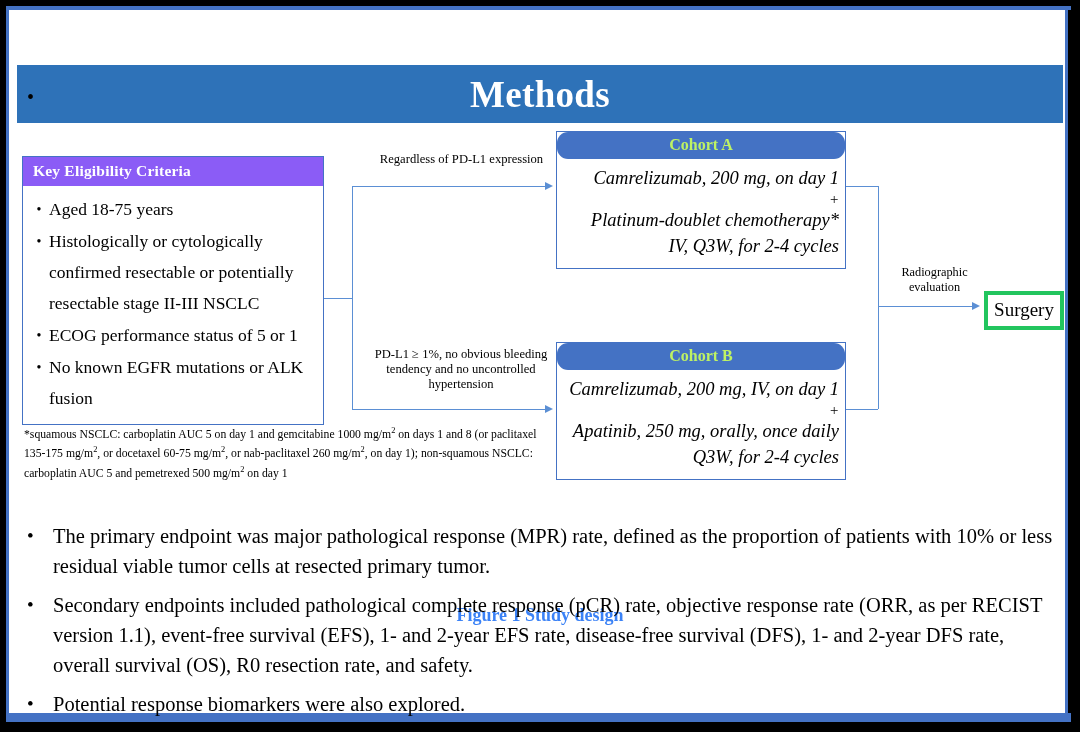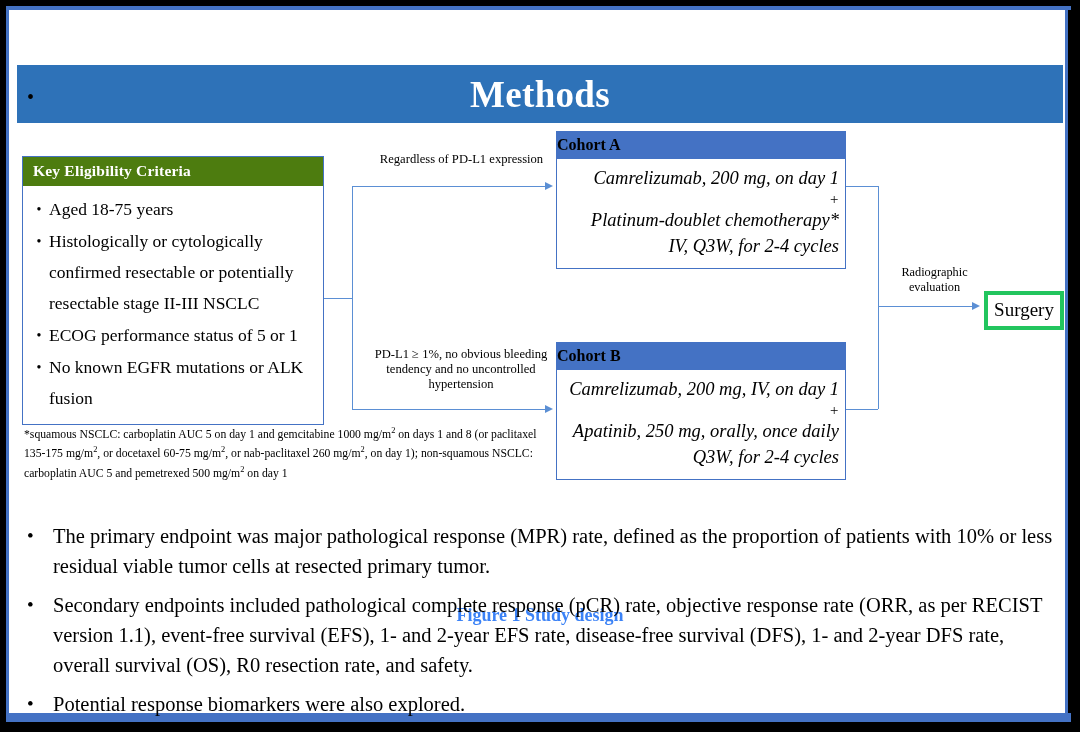--- a/index.html
+++ b/index.html
@@ -35,38 +35,38 @@
 
   
   .figure{position:absolute; left:0; top:112px; width:1062px; height:390px;}
 
   
   .elig{
     position:absolute; left:13px; top:38px; width:302px;
     border:1px solid #4472C4; background:#fff; box-sizing:border-box;
   }
   .elig-head{
-    background:#4d7c0f; color:#fff; font-weight:bold; font-size:15.5px;
+    background:#8b5cf6; color:#fff; font-weight:bold; font-size:15.5px;
     padding:5px 10px 6px 10px; letter-spacing:.2px;
   }
   .elig-body{padding:8px 6px 9px 6px;}
   .elig-item{display:flex;align-items:flex-start;margin:0 0 1px 0;}
   .elig-item .d{flex:0 0 20px;font-size:14px;line-height:31px;text-align:center;}
   .elig-item .x{font-size:17.5px;line-height:31px;color:#000;}
 
   
   .footnote{
     position:absolute; left:15px; top:305px; width:530px;
     font-size:11.7px; line-height:15.5px; color:#000; text-align:left;
   }
   .footnote sup{font-size:8.4px;vertical-align:super;}
 
   
   .cohort{position:absolute;width:290px;border:1px solid #4472C4;box-sizing:border-box;background:#fff;}
-  .cohort-head{background:#4472C4;color:#000000;font-weight:bold;font-size:16px;padding:4px 0 5px 0;}
+  .cohort-head{background:#4472C4;color:#bef264;font-weight:bold;font-size:16px;text-align:center;padding:4px 0 5px 0;border-radius:11px;}
   .cohort-body{padding:6px 6px 9px 6px;text-align:right;font-style:italic;}
   .cohort-body .ln{font-size:18.5px;line-height:26px;color:#000;white-space:nowrap;}
   .cohort-body .plus{font-size:15px;line-height:16px;color:#000;}
   #cohortA{left:547px;top:13px;}
   #cohortB{left:547px;top:224px;}
 
   
   .surgery{
     position:absolute;left:975px;top:173px;width:80px;
     border:4px solid #22c55e;background:#fff;box-sizing:border-box;

